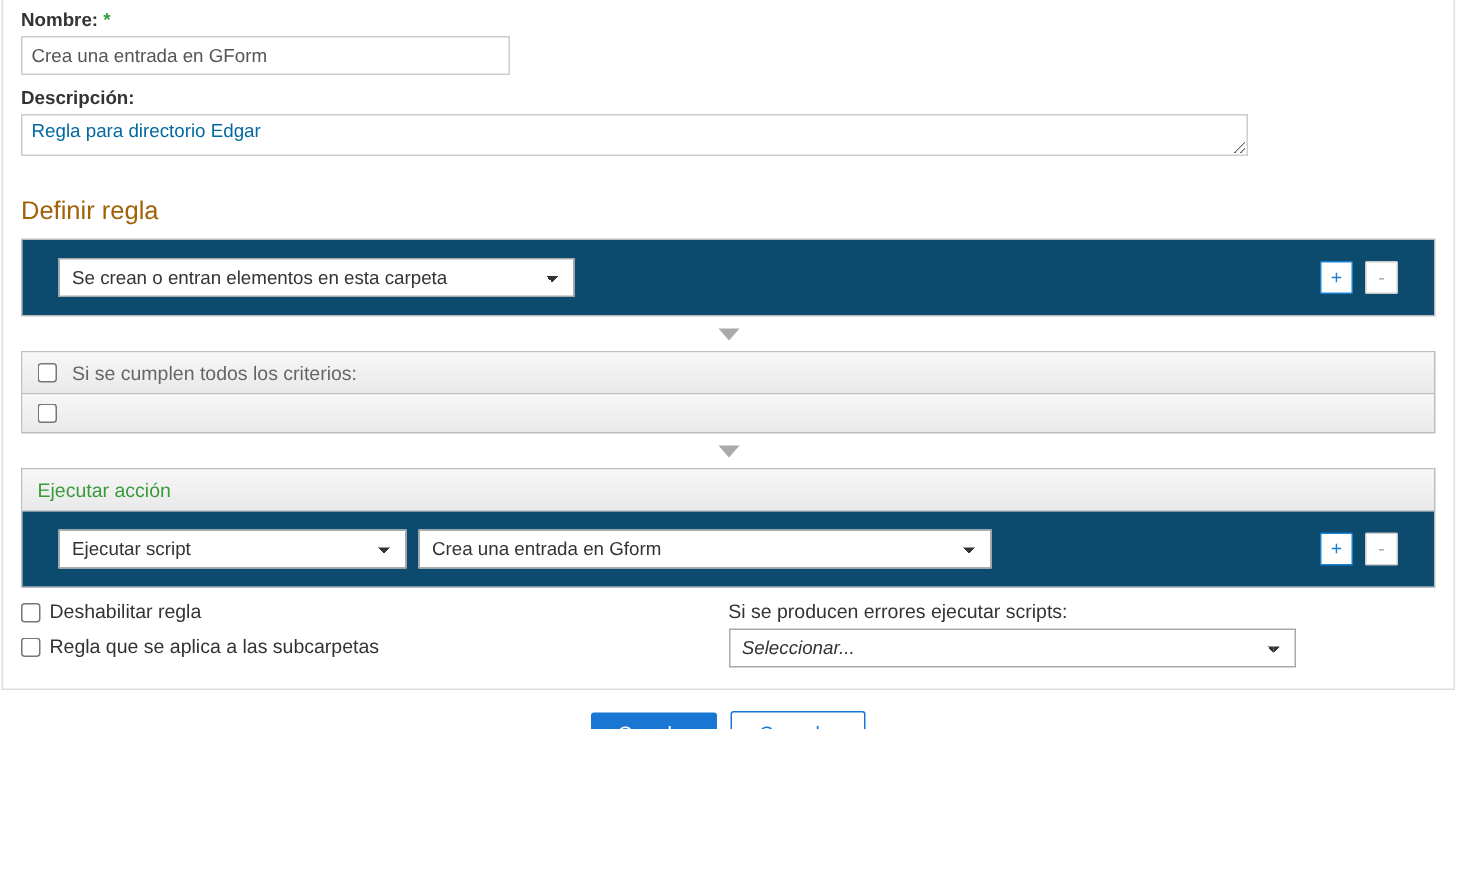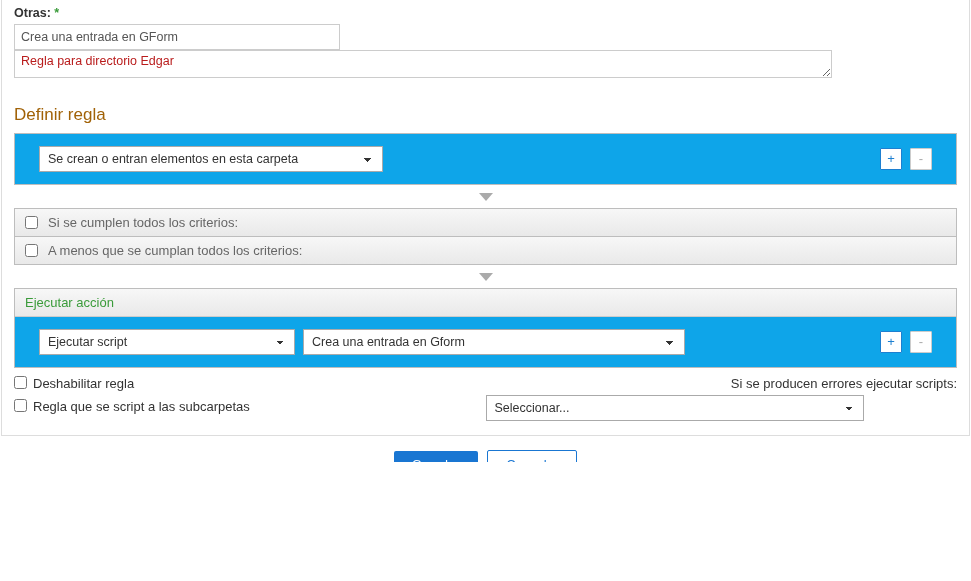--- a/index.html
+++ b/index.html
@@ -3,71 +3,72 @@
 <meta charset="utf-8">
 <style>
   * { box-sizing: border-box; margin: 0; padding: 0; }
   body { font-family: "Segoe UI", Arial, sans-serif; font-size: 13px; color: #333; background: #fff; }
   .container { width: 971px; height: 581px; position: relative; overflow: hidden; }
   .panel { border: 1px solid #ddd; border-top: none; padding: 6px 12px 14px 12px; margin: 0 1px; background: #fff; }
 
   .field-label { font-weight: 600; font-size: 12.5px; color: #333; margin-bottom: 4px; margin-top: 0; }
   .required { color: #3a9b3a; font-weight: 700; }
   .text-input { width: 326px; height: 26px; padding: 3px 6px; border: 1px solid #ccc; font-size: 12.5px; color: #555; }
-  .textarea { width: 818px; height: 28px; padding: 3px 6px; border: 1px solid #ccc; font-size: 12.5px; color: #b91c1c; resize: both; overflow: auto; font-family: inherit; }
+  .textarea { width: 818px; height: 28px; padding: 3px 6px; border: 1px solid #ccc; font-size: 12.5px; color: #0369a1; resize: both; overflow: auto; font-family: inherit; }
 
   .section-title { font-size: 17px; color: #a16207; font-weight: 400; margin-top: 24px; margin-bottom: 8px; }
 
   .rule-group { border: 1px solid #bdbdbd; margin-bottom: 0; }
   .rule-header { background: linear-gradient(#f7f7f7,#e9e9e9); padding: 6px 10px; font-size: 13px; color: #3a9b3a; font-weight: 400; border-bottom: 1px solid #ccc; display: flex; align-items: center; gap: 6px; }
   .rule-header.gray { color: #666; }
-  .rule-body { background: #0ea5e9; padding: 12px 24px; }
+  .rule-body { background: #0c4a6e; padding: 12px 24px; }
   .row-flex { display: flex; align-items: center; }
   .row-flex .btns { display: flex; gap: 8px; margin-left: auto; }
 
   select { height: 26px; border: 1px solid #aaa; background: #fff; font-size: 12.5px; padding: 2px 24px 2px 8px; appearance: none; -webkit-appearance: none; position: relative; color: #333; background-image: linear-gradient(45deg, transparent 50%, #333 50%), linear-gradient(135deg, #333 50%, transparent 50%); background-position: calc(100% - 14px) 11px, calc(100% - 10px) 11px; background-size: 4px 4px, 4px 4px; background-repeat: no-repeat; }
   .select-wide1 { width: 344px; }
-  .select-action { width: 256px; }
+  .select-action { width: 232px; }
   .select-script { width: 382px; margin-left: 8px; }
-  .select-error { width: 378px; }
+  .select-error { width: 378px; font-style: italic; }
 
   .icon-btn { width: 22px; height: 22px; border: 1px solid #1d7fd0; background: #fff; color: #1d7fd0; font-size: 13px; line-height: 18px; text-align: center; cursor: pointer; border-radius: 1px; }
   .icon-btn.dim { border-color: #ccc; color: #aaa; }
 
   .chevron-row { text-align: center; padding: 4px 0; color: #999; }
   .chevron-down { display: inline-block; width: 0; height: 0; border-left: 7px solid transparent; border-right: 7px solid transparent; border-top: 8px solid #aaa; }
 
   .criteria { border: 1px solid #bdbdbd; }
   .criteria .rule-header { border-bottom: 1px solid #bdbdbd; }
   .criteria .rule-header:last-child { border-bottom: none; }
   .criteria input[type=checkbox] { margin-right: 4px; }
 
   .options-row { display: flex; margin-top: 4px; }
   .options-col { flex: 1; }
-  .chk-line { display: flex; align-items: flex-start; gap: 6px; padding: 4px 0; font-size: 13px; color: #333; }
+  .chk-line { display: flex; align-items: flex-end; gap: 6px; padding: 4px 0; font-size: 13px; color: #333; }
   .chk-line input[type=checkbox] { width: 13px; height: 13px; }
-  .sub-label { font-size: 13px; color: #333; padding: 4px 0 4px 0; text-align: right; }
+  .sub-label { font-size: 13px; color: #333; padding: 4px 0 4px 0; }
   .options-col.right { padding-left: 0; }
 
   .footer-btns { text-align: center; margin-top: 14px; height: 12px; overflow: hidden; }
   .btn-primary { background: #1976d2; color: #fff; border: none; padding: 6px 18px; font-size: 13px; border-radius: 2px; }
   .btn-secondary { background: #fff; color: #1976d2; border: 1px solid #1976d2; padding: 6px 18px; font-size: 13px; border-radius: 2px; margin-left: 6px; }
 </style>
 </head>
 <body>
 
 <div class="container">
   <div class="panel">
 
     <div class="field-label">
-      <span>Otras:</span>
+      <span>Nombre:</span>
       <span class="required">*</span>
     </div>
     <input type="text" class="text-input" value="Crea una entrada en GForm" style="">
 
+    <div class="field-label" style="margin-top:8px">Descripción:</div>
     <textarea class="textarea" style="">Regla para directorio Edgar</textarea>
 
     <div class="section-title">Definir regla</div>
 
     
     <div class="rule-group">
       <div class="rule-body">
         <div class="row-flex">
           <select class="select-wide1">
             <option>Se crean o entran elementos en esta carpeta</option>
@@ -83,21 +84,20 @@
     <div class="chevron-row"><span class="chevron-down"></span></div>
 
     
     <div class="criteria">
       <div class="rule-header gray">
         <input type="checkbox" style="">
         <span>Si se cumplen todos los criterios:</span>
       </div>
       <div class="rule-header gray">
         <input type="checkbox" style="">
-        <span>A menos que se cumplan todos los criterios:</span>
       </div>
     </div>
 
     <div class="chevron-row"><span class="chevron-down"></span></div>
 
     
     <div class="rule-group">
       <div class="rule-header">Ejecutar acción</div>
       <div class="rule-body">
         <div class="row-flex">
@@ -117,21 +117,21 @@
 
 
     <div class="options-row">
       <div class="options-col">
         <label class="chk-line">
           <input type="checkbox" style="">
           <span>Deshabilitar regla</span>
         </label>
         <label class="chk-line">
           <input type="checkbox" style="">
-          <span>Regla que se script a las subcarpetas</span>
+          <span>Regla que se aplica a las subcarpetas</span>
         </label>
       </div>
       <div class="options-col right">
         <div class="sub-label">Si se producen errores ejecutar scripts:</div>
         <select class="select-error">
           <option>Seleccionar...</option>
         </select>
       </div>
     </div>
 

